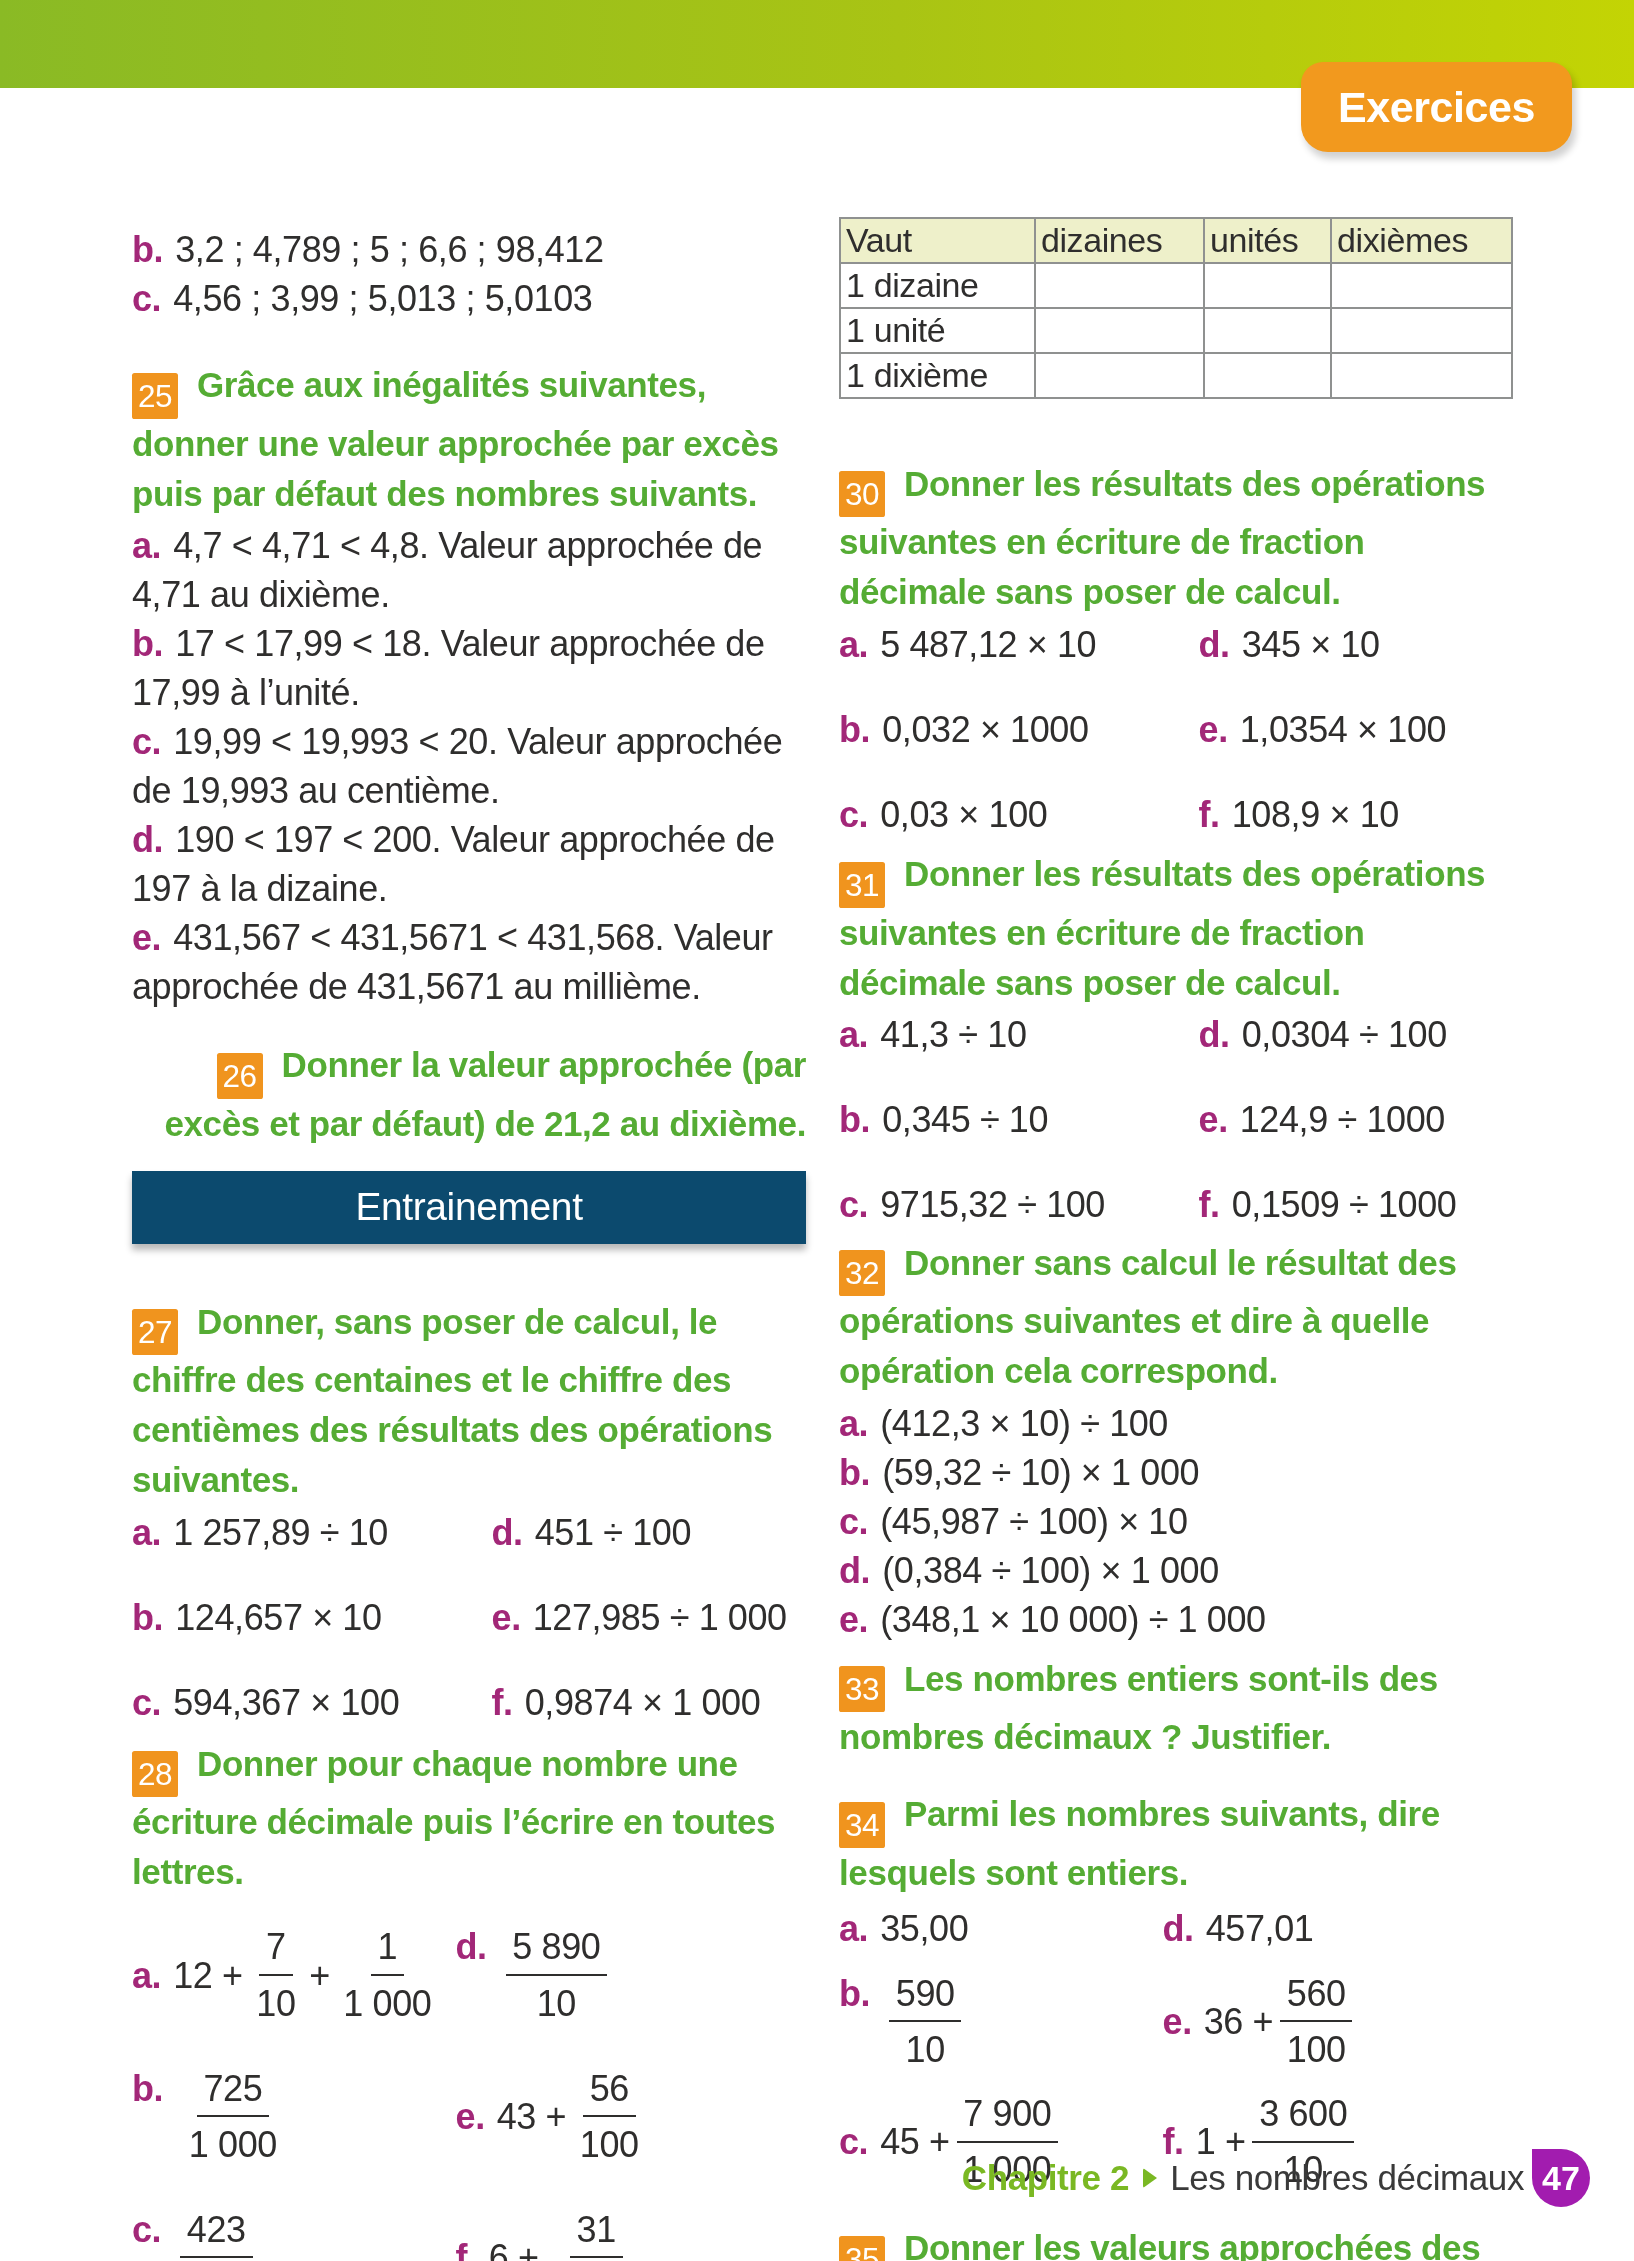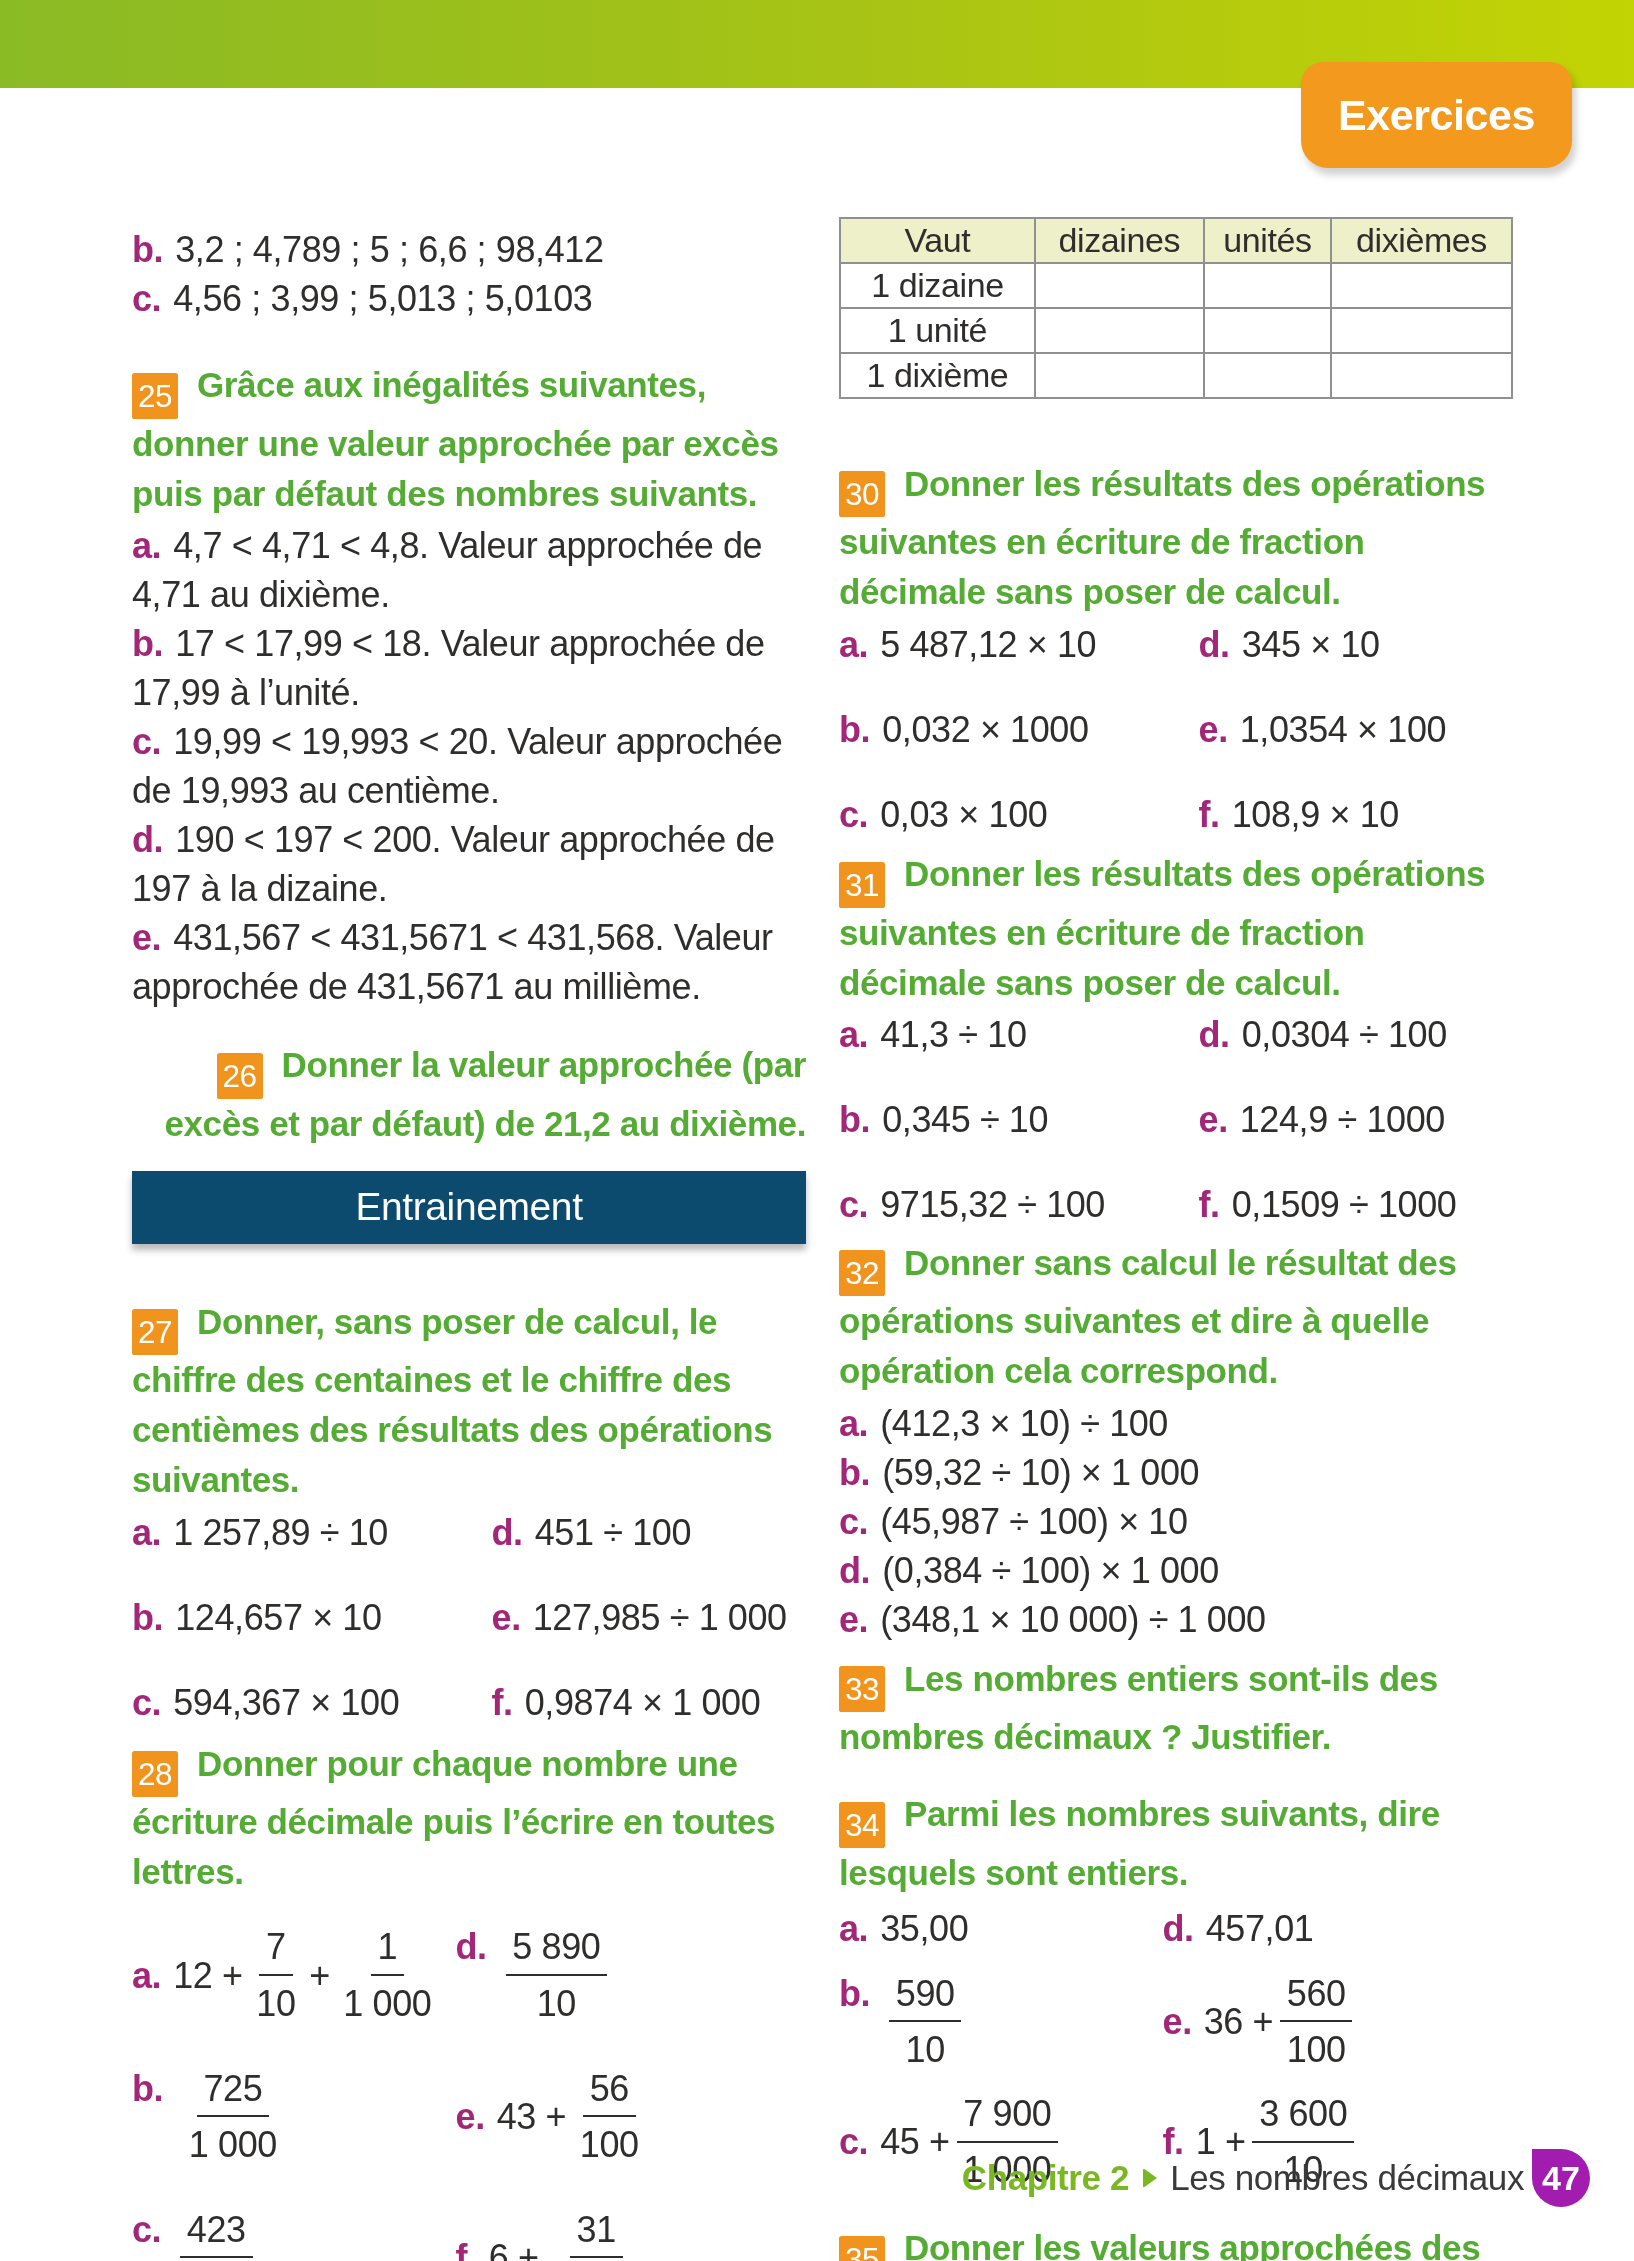--- a/index.html
+++ b/index.html
@@ -5,21 +5,21 @@
   html,body{margin:0;padding:0;background:#e8e8e8;}
   .page{
     position:relative;width:1635px;height:2261px;background:#ffffff;
     font-family:"Liberation Sans","DejaVu Sans",sans-serif;
     color:#2f2e2d;overflow:hidden;margin:0 auto;
   }
   
   .band{position:absolute;top:0;left:0;width:1635px;height:88px;
     background:linear-gradient(90deg,#8aba25 0%,#a9c414 55%,#c3d404 100%);}
   
-  .tab{position:absolute;left:1301px;top:62px;width:271px;height:106px;
+  .tab{position:absolute;left:1301px;top:62px;width:271px;height:90px;
     background:#f2991e;border-radius:22px 22px 27px 27px;
     display:flex;align-items:center;justify-content:center;
     color:#fff;font-weight:bold;font-size:43px;letter-spacing:-0.4px;
     box-shadow:3.4px 6.8px 7.7px rgba(0,0,0,.18);}
   
   .col{position:absolute;width:674px;}
   .col-left{left:132px;top:215px;}
   .col-right{left:839px;top:217px;}
   
   .item{font-size:36px;line-height:49px;color:#2f2e2d;letter-spacing:-0.4px;}
@@ -49,21 +49,21 @@
   #ex-29{margin-top:27px;}
   #ex-30{margin-top:60px;}
   #ex-31{margin-top:10.2px;}
   #ex-32{margin-top:8.5px;}
   #ex-33{margin-top:10.2px;}
   #ex-34{margin-top:27px;}
   #ex-34 .grid-frac{row-gap:15.3px;margin-top:6.8px;}
   #ex-35{margin-top:29px;}
   
   .vtable{width:100%;border-collapse:collapse;font-size:34px;color:#2f2e2d;letter-spacing:-0.4px;}
-  .vtable th,.vtable td{border:2.6px solid #8f9190;height:43px;text-align:center;
+  .vtable th,.vtable td{border:2.6px solid #8f9190;height:43px;text-align:left;
     font-weight:normal;padding:0 5.1px;}
   .vtable thead th{background:#eef0ca;}
   
   .footer{position:absolute;top:2149px;right:45px;display:flex;align-items:center;gap:8px;}
   .crumb{display:flex;align-items:center;gap:13.6px;font-size:35px;letter-spacing:-0.4px;}
   .chapter{color:#7ab823;font-weight:bold;}
   .arrow{width:0;height:0;border-left:14.5px solid #7ab823;border-top:10.2px solid transparent;
     border-bottom:10.2px solid transparent;border-radius:2.6px;}
   .ftitle{color:#3a3a3a;}
   .pagebadge{width:58px;height:58px;background:#a21caf;color:#fff;font-weight:bold;

